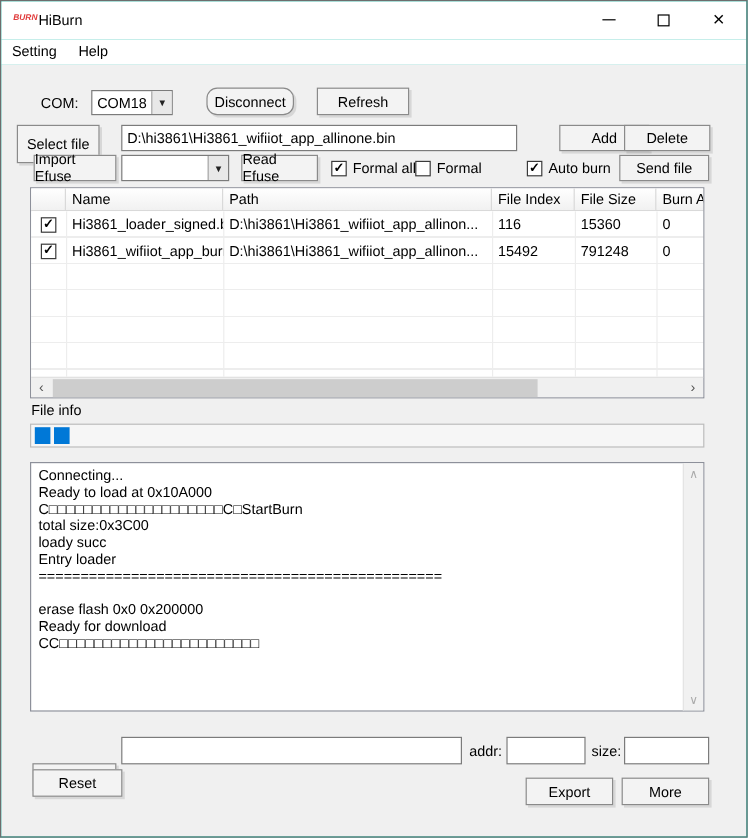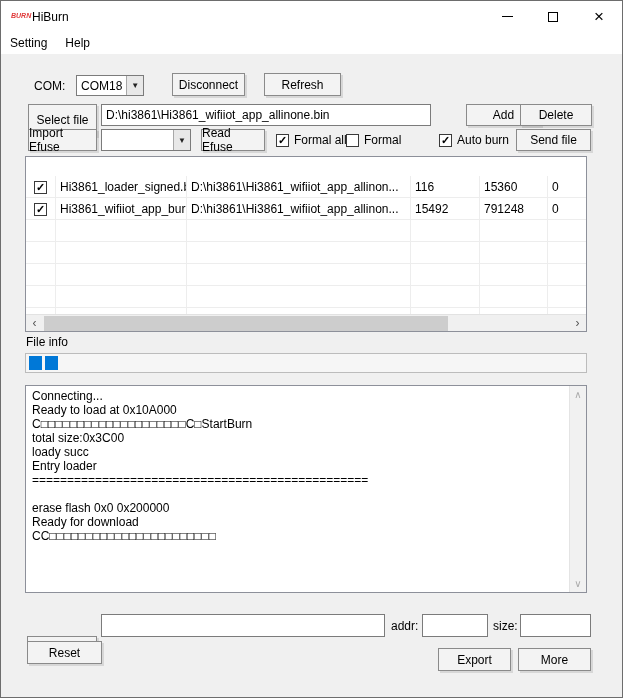--- a/index.html
+++ b/index.html
@@ -89,24 +89,24 @@
     <div class="menu-item">Help</div>
   </div>
 
   <div class="content"></div>
 
   <span class="abs lbl" style="left:33px; top:78px;">COM:</span>
   <div class="abs combo" style="left:75px; top:74px; width:68px; height:21px;">
     <span class="val">COM18</span>
     <span class="drop">▼</span>
   </div>
-  <div class="abs btn" style="left:171px; top:72px; width:73px; height:23px;">Disconnect</div>
+  <div class="abs btn" style="left:171px; top:72px; width:73px; height:23px;border-radius:9px;">Disconnect</div>
   <div class="abs btn" style="left:263px; top:72px; width:77px; height:23px;">Refresh</div>
 
-  <div class="abs btn" style="left:27px; top:103px; width:69px; height:32px;">Select file</div>
+  <div class="abs btn" style="left:13px; top:103px; width:69px; height:32px;">Select file</div>
   <div class="abs input" style="left:100px; top:103px; width:330px; height:22px;">D:\hi3861\Hi3861_wifiiot_app_allinone.bin</div>
   <div class="abs btn" style="left:437px; top:103px; width:75px; height:22px;margin-left:28px;">Add</div>
   <div class="abs btn" style="left:519px; top:103px; width:72px; height:22px;">Delete</div>
 
   <div class="abs btn" style="left:27px; top:128px; width:69px; height:22px;">Import Efuse</div>
   <div class="abs combo" style="left:100px; top:128px; width:90px; height:22px;">
     <span class="val"></span>
     <span class="drop">▼</span>
   </div>
   <div class="abs btn" style="left:200px; top:128px; width:64px; height:22px;">Read Efuse</div>
@@ -118,20 +118,28 @@
     <span class="cbx"></span>
     <span class="lbl">Formal</span>
   </div>
   <div class="abs cbgroup" style="left:438px; top:132px;">
     <span class="cbx">✓</span>
     <span class="lbl">Auto burn</span>
   </div>
   <div class="abs btn" style="left:515px; top:128px; width:75px; height:22px;">Send file</div>
 
   <div class="ftable">
+    <div class="thead">
+      <div class="th c0"></div>
+      <div class="th c1">Name</div>
+      <div class="th c2">Path</div>
+      <div class="th c3">File Index</div>
+      <div class="th c4">File Size</div>
+      <div class="th c5" style="border-right:none;">Burn A</div>
+    </div>
     <div class="tbody">
       <div class="gridcols">
         <div style="left:29px;"></div>
           <div style="left:160px;"></div>
           <div style="left:384px;"></div>
           <div style="left:453px;"></div>
           <div style="left:521px;"></div>
       </div>
     <div class="trow">
           <div class="tc c0">

